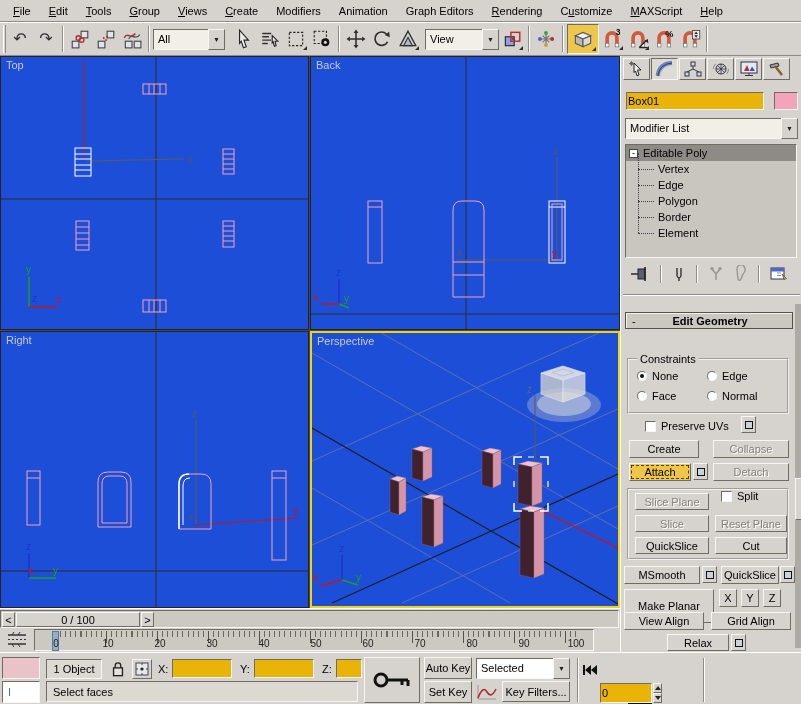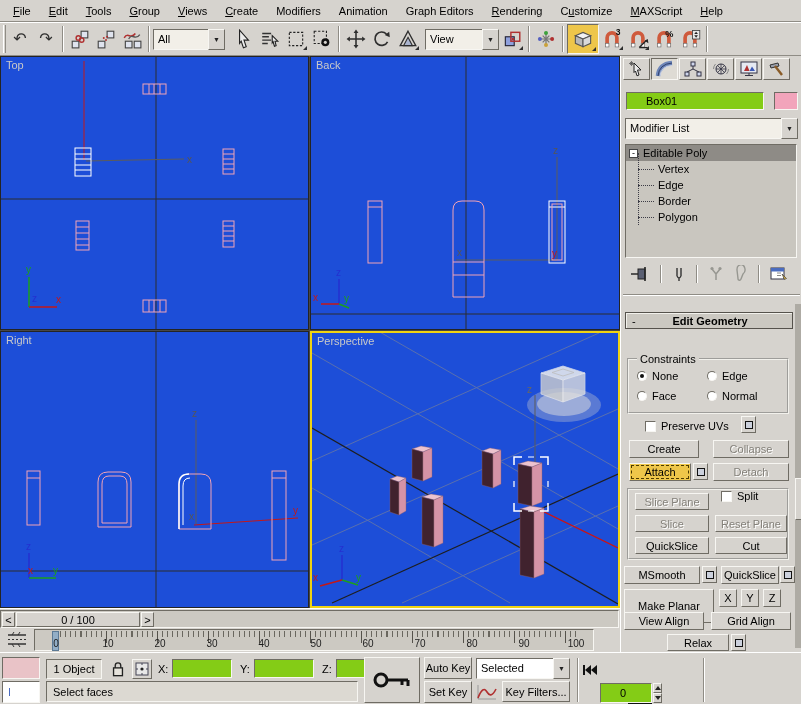--- a/index.html
+++ b/index.html
@@ -4,21 +4,21 @@
 <style>
 *{margin:0;padding:0;box-sizing:border-box}
 html,body{background:#666}
 #app{position:relative;width:801px;height:704px;background:#d6d3ce;font-family:"Liberation Sans","DejaVu Sans",sans-serif;font-size:11px;color:#000;overflow:hidden}
 .abs{position:absolute}
 .u{text-decoration:underline}
 .raised{border:1px solid;border-color:#f7f6f2 #6f6c64 #6f6c64 #f7f6f2;background:#d6d3ce}
 .sunken{border:1px solid;border-color:#6f6c64 #f7f6f2 #f7f6f2 #6f6c64}
 .btn{display:flex;align-items:center;justify-content:center;cursor:default;user-select:none;font-size:11px;white-space:nowrap}
 .btn.dis{color:#84817a;text-shadow:1px 1px 0 #fff}
-.field{background:#84cc16;border:1px solid;border-color:#6f6c64 #f7f6f2 #f7f6f2 #6f6c64;font:11px "Liberation Sans",sans-serif;padding:1px 19px}
+.field{background:#eab308;border:1px solid;border-color:#6f6c64 #f7f6f2 #f7f6f2 #6f6c64;font:11px "Liberation Sans",sans-serif;padding:1px 1px}
 
 #menubar{display:flex;align-items:center;height:22px;padding-left:4px;background:#d6d3ce;border-bottom:1px solid #8f8c85}
 .menu-item{padding:3px 9px;cursor:default}
 
 #toolbar{position:absolute;left:0;top:22px;width:801px;height:34px;background:#d6d3ce;border-top:1px solid #fff;border-bottom:1px solid #8f8c85;display:flex;align-items:center;padding-left:2px;overflow:hidden}
 .tbtn{width:26px;height:26px;display:flex;align-items:center;justify-content:center;position:relative;flex:0 0 auto}
 .tbtn.fly::after{content:"";position:absolute;right:2px;bottom:2px;border-left:4px solid transparent;border-bottom:4px solid #2e2e2e}
 .tbtn.active{background:#efca49;border:1px solid;border-color:#6f6c64 #f7f6f2 #f7f6f2 #6f6c64}
 .vsep{width:2px;height:26px;border-left:1px solid #8f8c85;border-right:1px solid #fff;margin:0 3px;flex:0 0 auto}
 .grip{width:3px;height:28px;border-left:1px solid #fff;border-right:1px solid #8f8c85;margin:0 1px;flex:0 0 auto}
@@ -475,22 +475,23 @@
     <div class="cbtn raised">▼</div>
   </div>
 
   <div id="stack">
     <div id="stack-root">
       <span class="minusbox">-</span>
       <span>Editable Poly</span>
     </div>
     <div class="srow"><span>Vertex</span></div>
     <div class="srow"><span>Edge</span></div>
+    <div class="srow"><span>Polygon</span></div>
     <div class="srow"><span>Border</span></div>
-    <div class="srow"><span>Polygon</span></div>
+    <div class="srow last"><span>Element</span></div>
   </div>
 
   <div class="abs" style="left:0;top:206px;width:181px;height:24px;display:flex;align-items:center;gap:6px;padding-left:8px">
     <div>
           <svg width="22" height="18" viewBox="0 0 22 18">
             <line x1="2" y1="9" x2="9" y2="9" stroke="#333" stroke-width="1.6"></line>
             <rect x="9" y="4" width="7" height="10" fill="#5a5f72" stroke="#222"></rect>
             <line x1="16" y1="2" x2="16" y2="16" stroke="#222" stroke-width="1.6"></line>
           </svg>
         </div>

